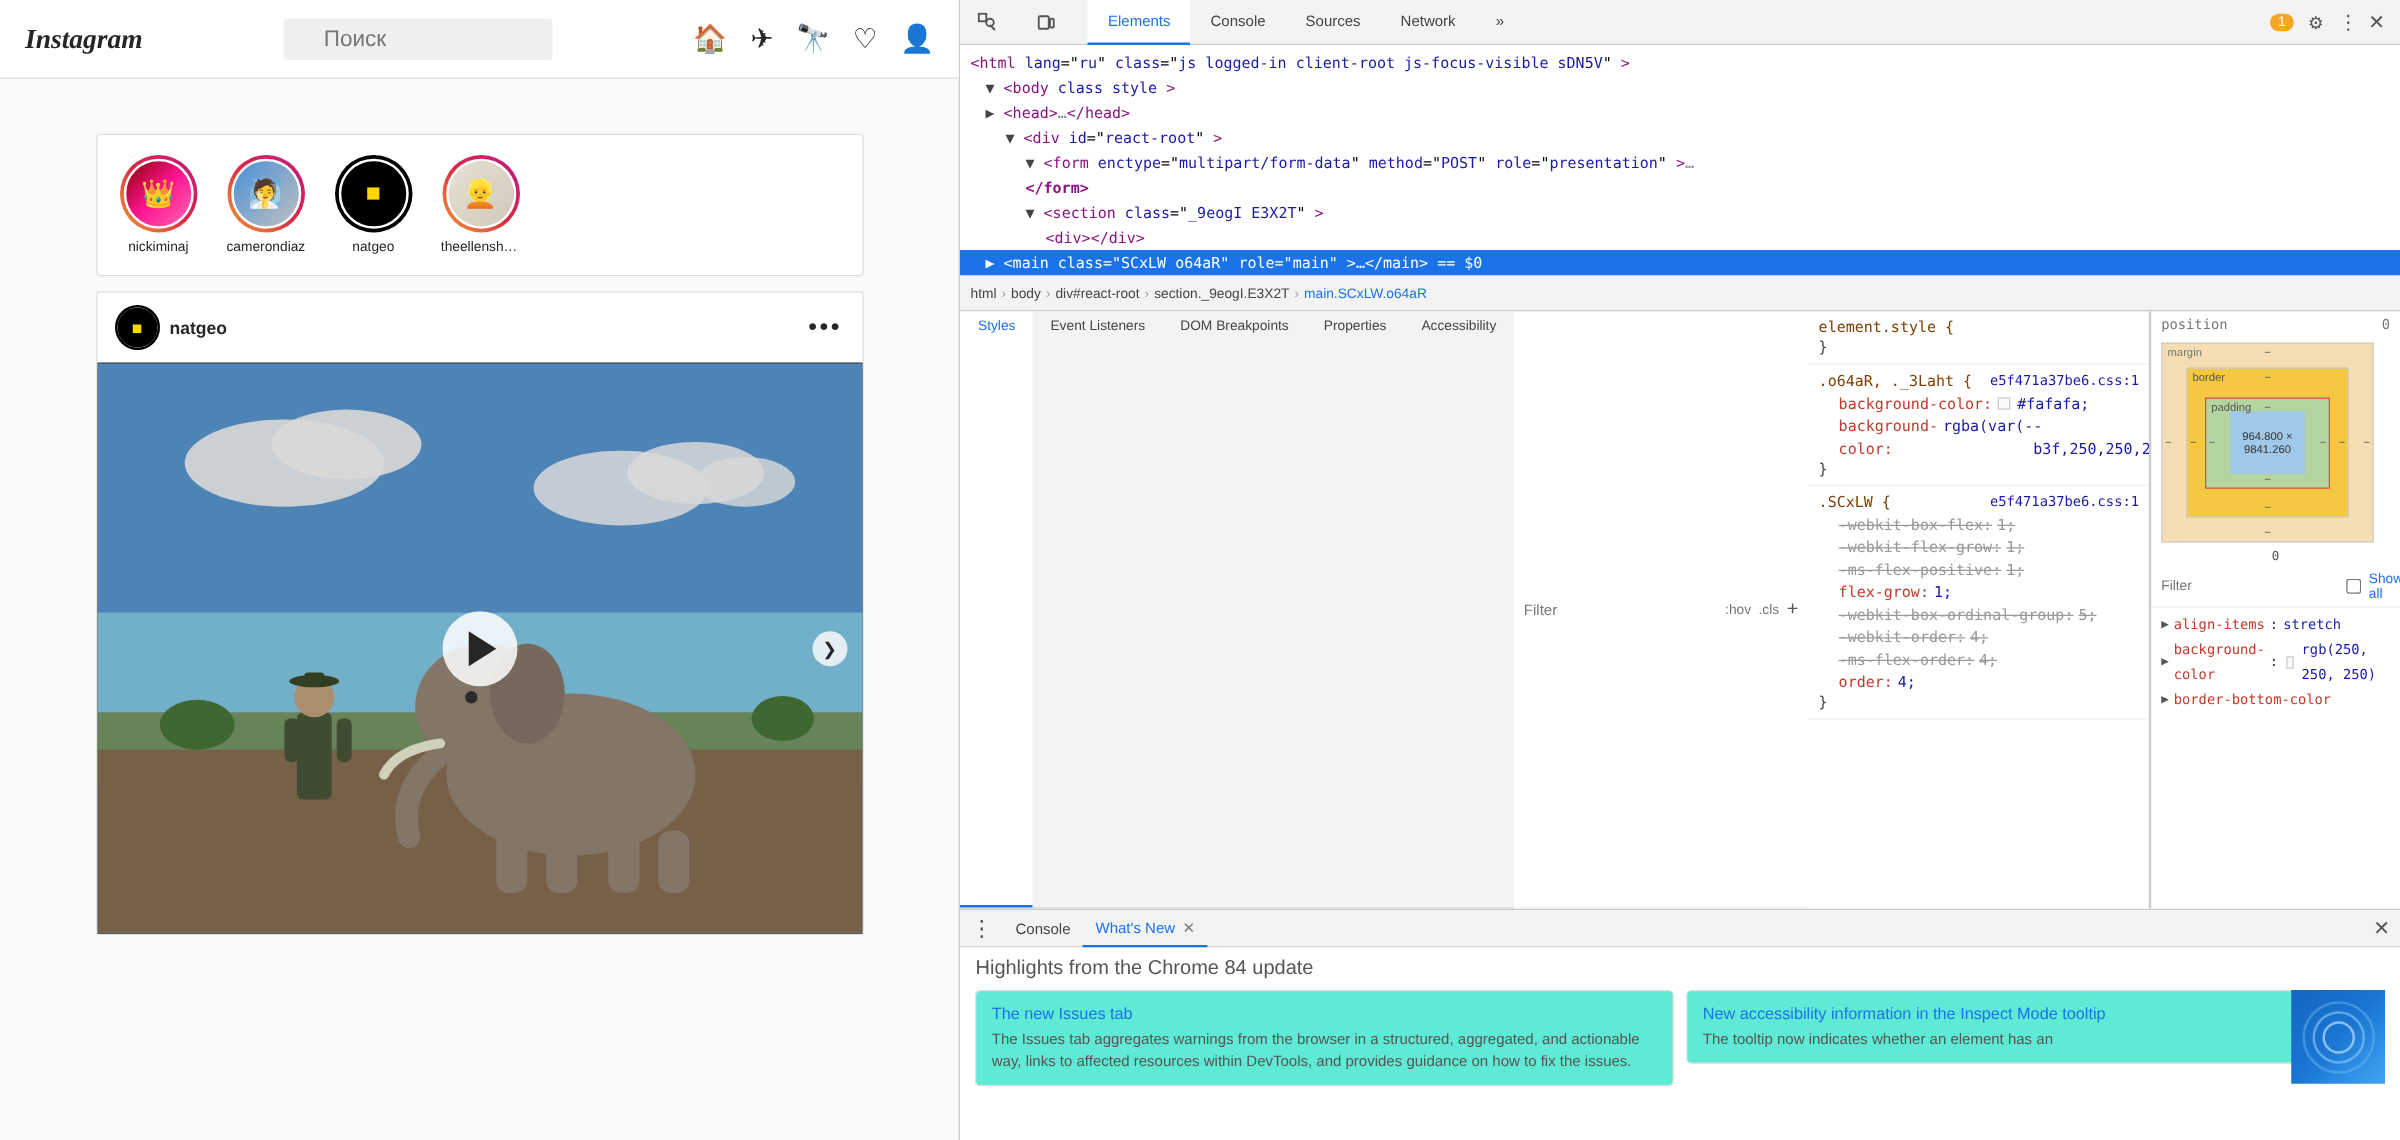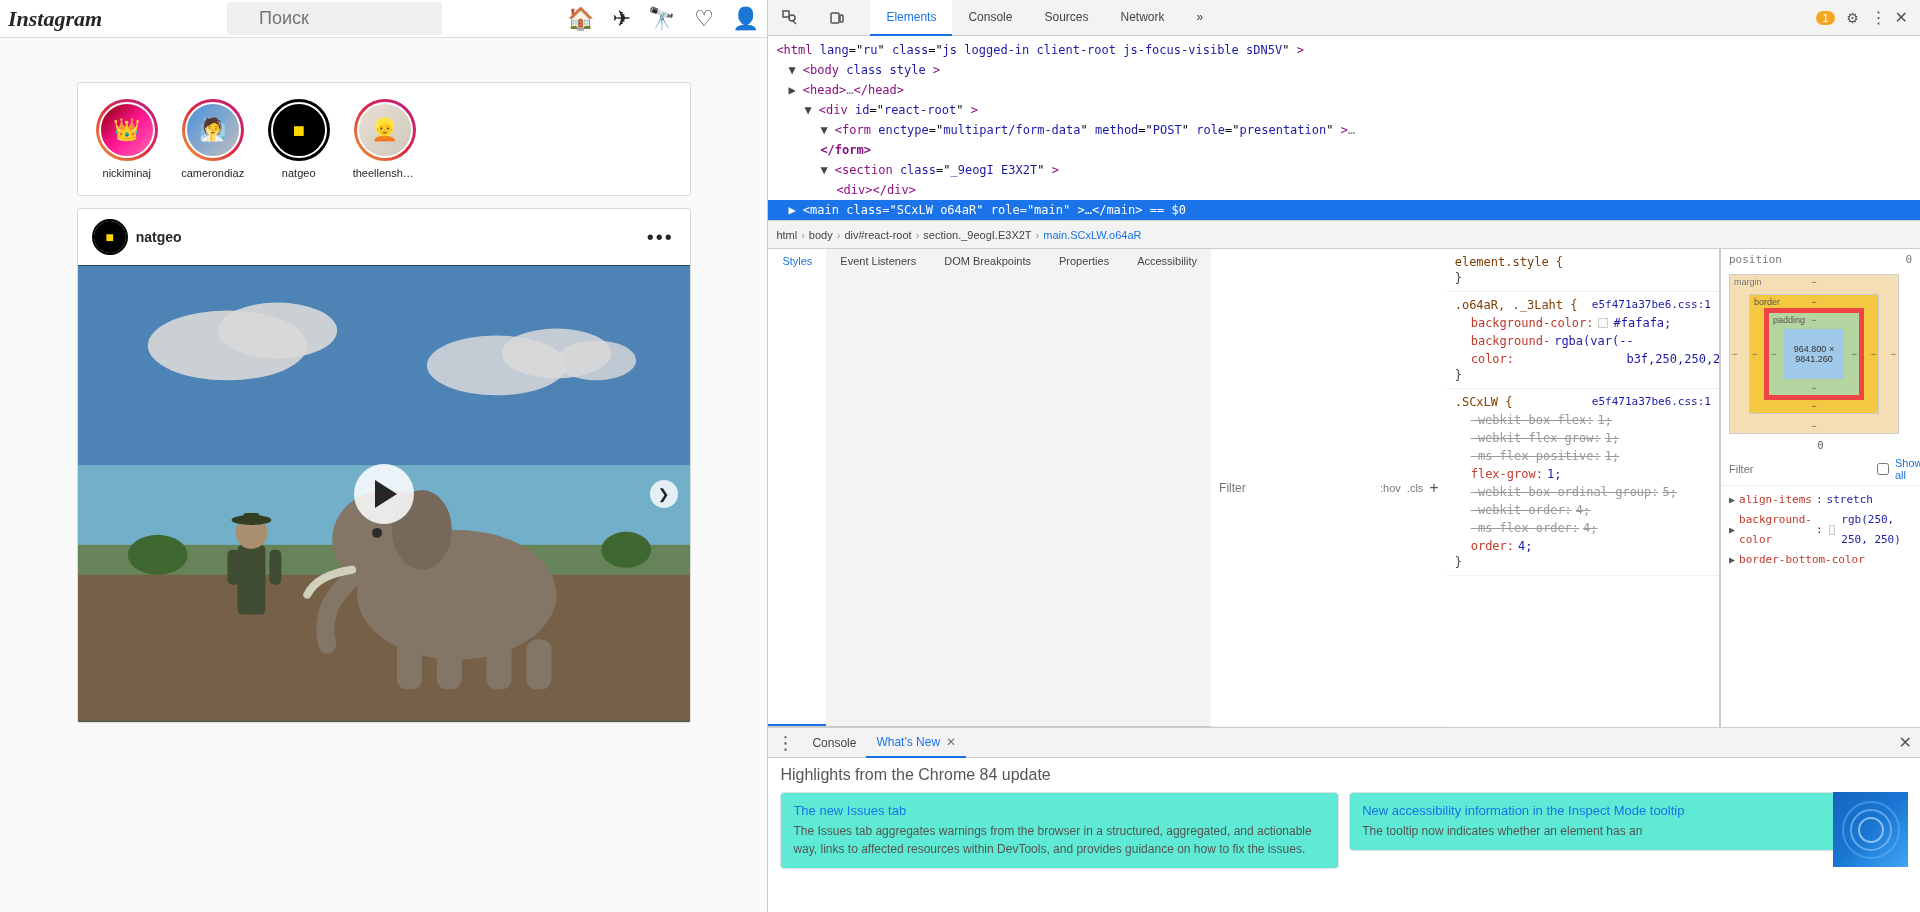--- a/index.html
+++ b/index.html
@@ -12,24 +12,24 @@
       background: #fafafa;
       display: flex;
       flex-direction: column;
       overflow-y: auto;
     }
 
     
     .ig-header {
       background: #fff;
       border-bottom: 1px solid #dbdbdb;
-      height: 38px;
-      display: flex;
-      align-items: center;
-      padding: 0 8px;
+      height: 63px;
+      display: flex;
+      align-items: center;
+      padding: 0 20px;
       position: sticky;
       top: 0;
       z-index: 10;
       justify-content: space-between;
     }
     .ig-logo {
       font-family: 'Georgia', serif;
       font-size: 22px;
       font-style: italic;
       font-weight: bold;
@@ -462,23 +462,23 @@
       height: 120px;
       background: #f5c842;
       border: 1px solid #ccc;
       display: flex;
       align-items: center;
       justify-content: center;
       position: relative;
     }
     .bm-padding {
       width: 100px;
-      height: 92px;
+      height: 73px;
       background: #b5d5a0;
-      border: 5px solid #ef4444;
+      border: 1px solid #ef4444;
       display: flex;
       align-items: center;
       justify-content: center;
       position: relative;
     }
     .bm-content {
       width: 60px;
       height: 50px;
       background: #a0c8e8;
       display: flex;

